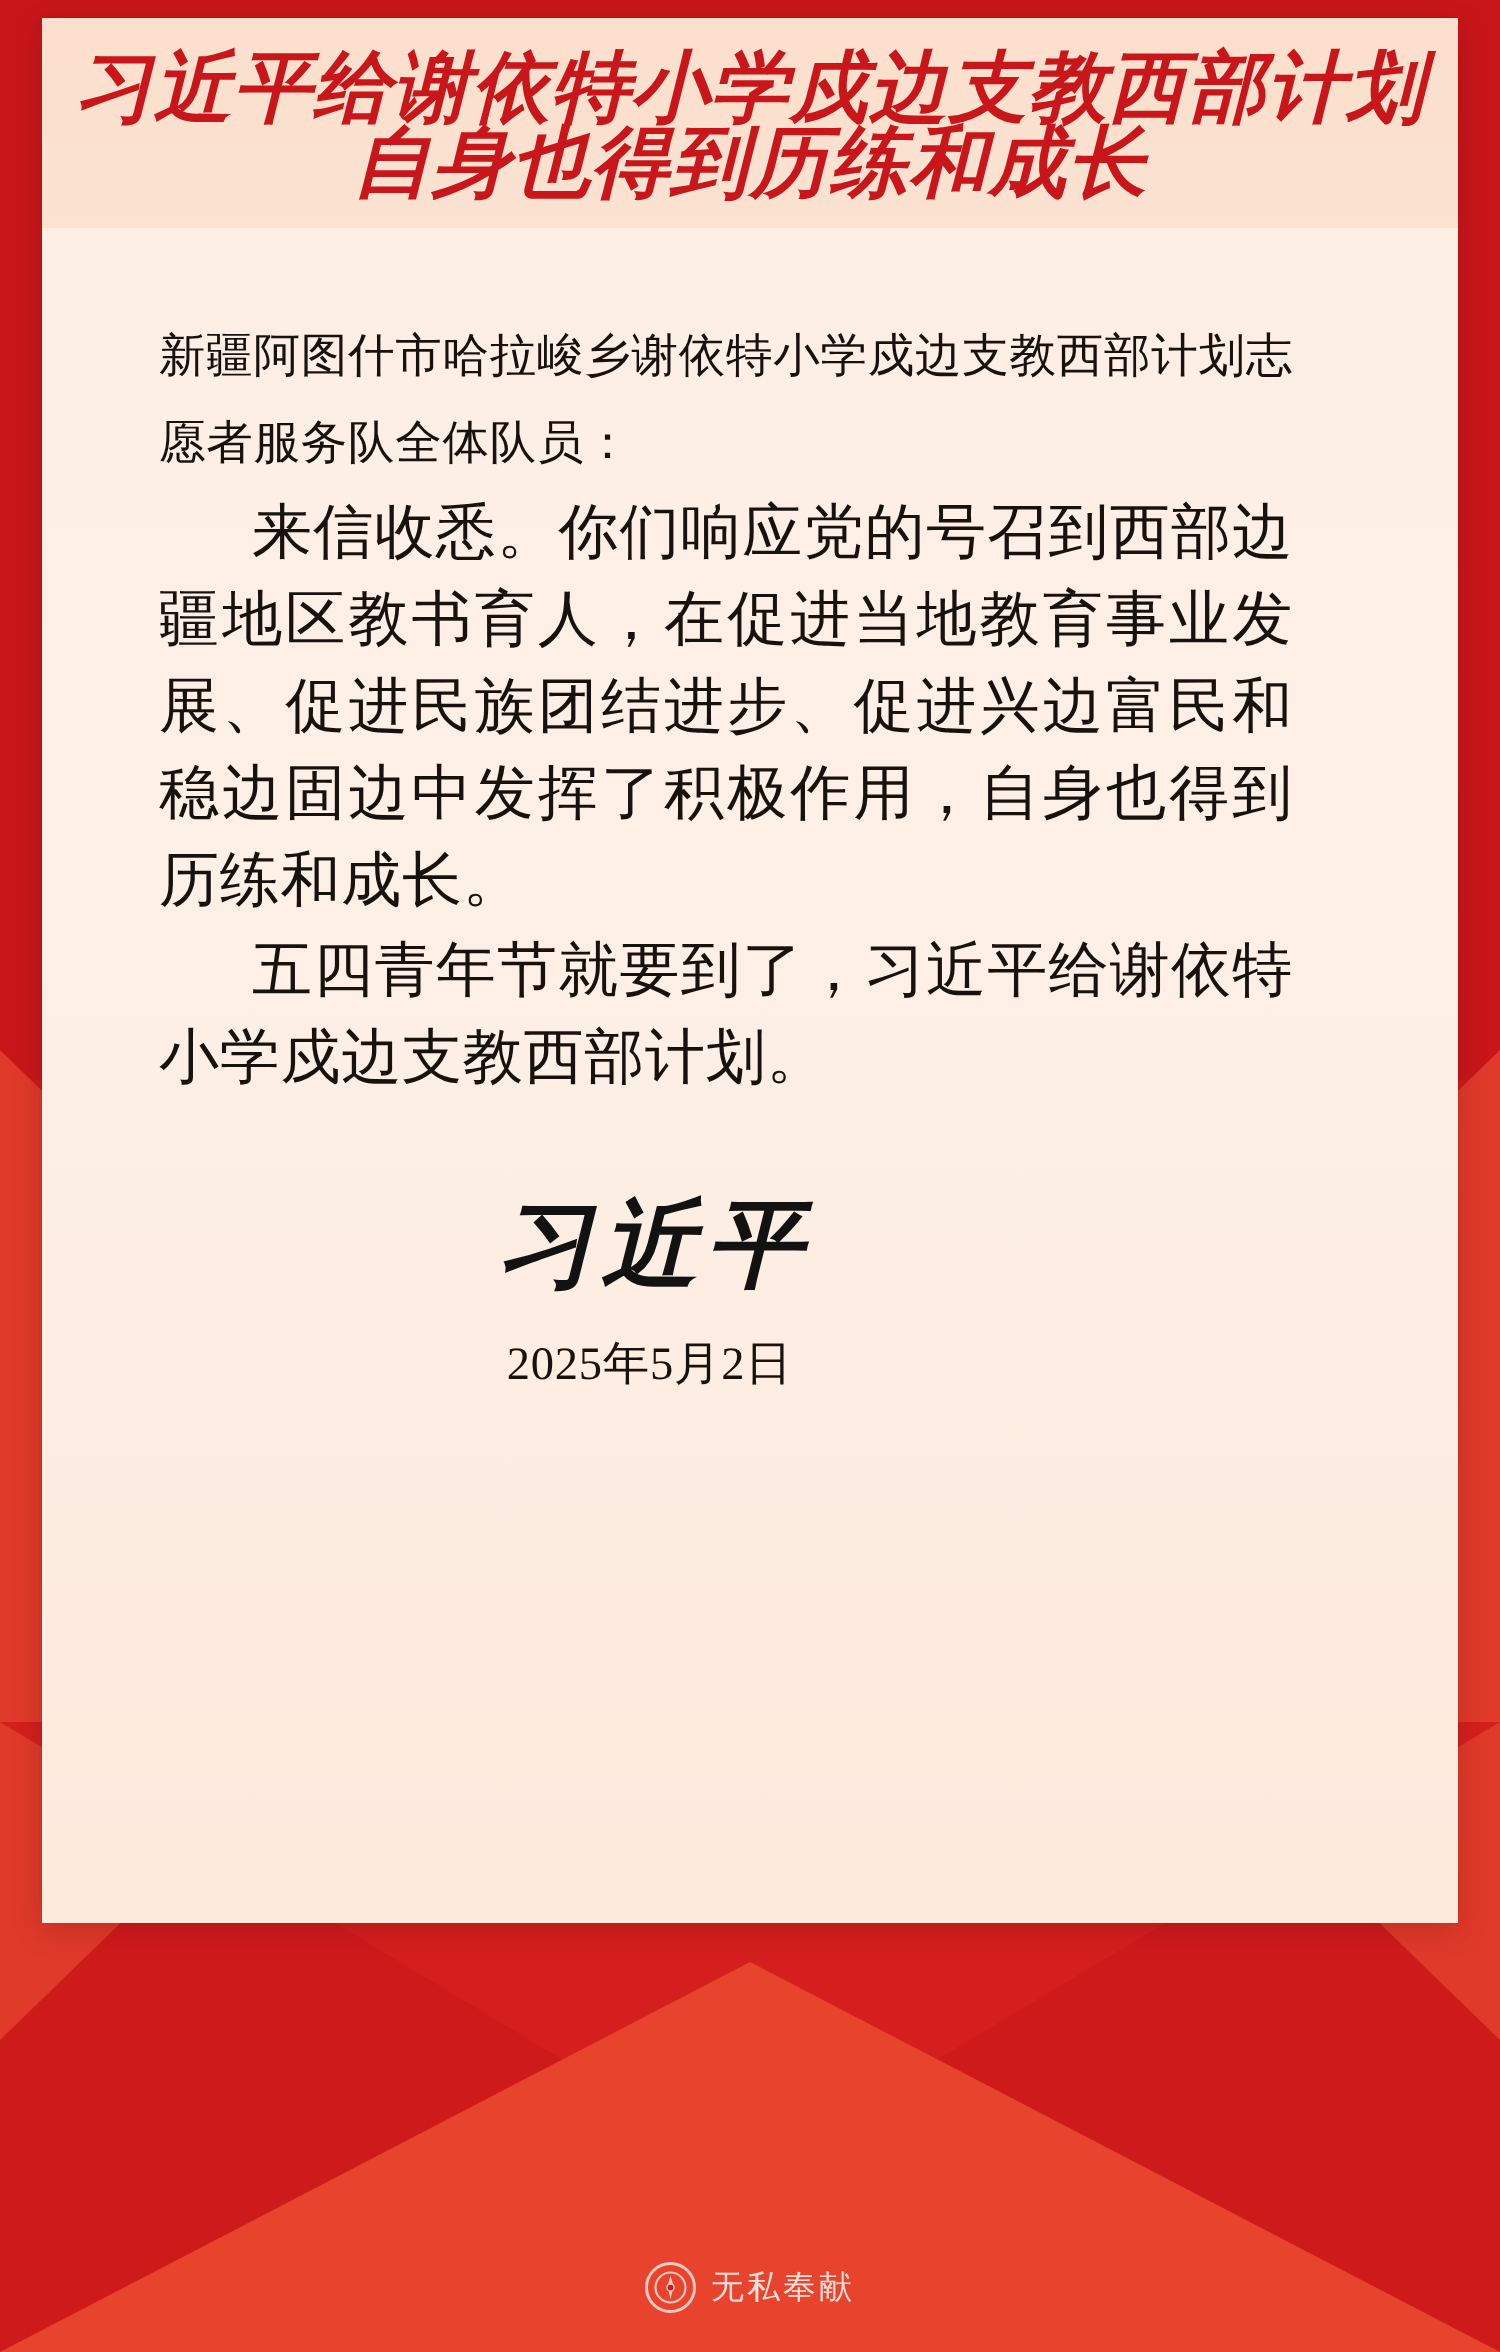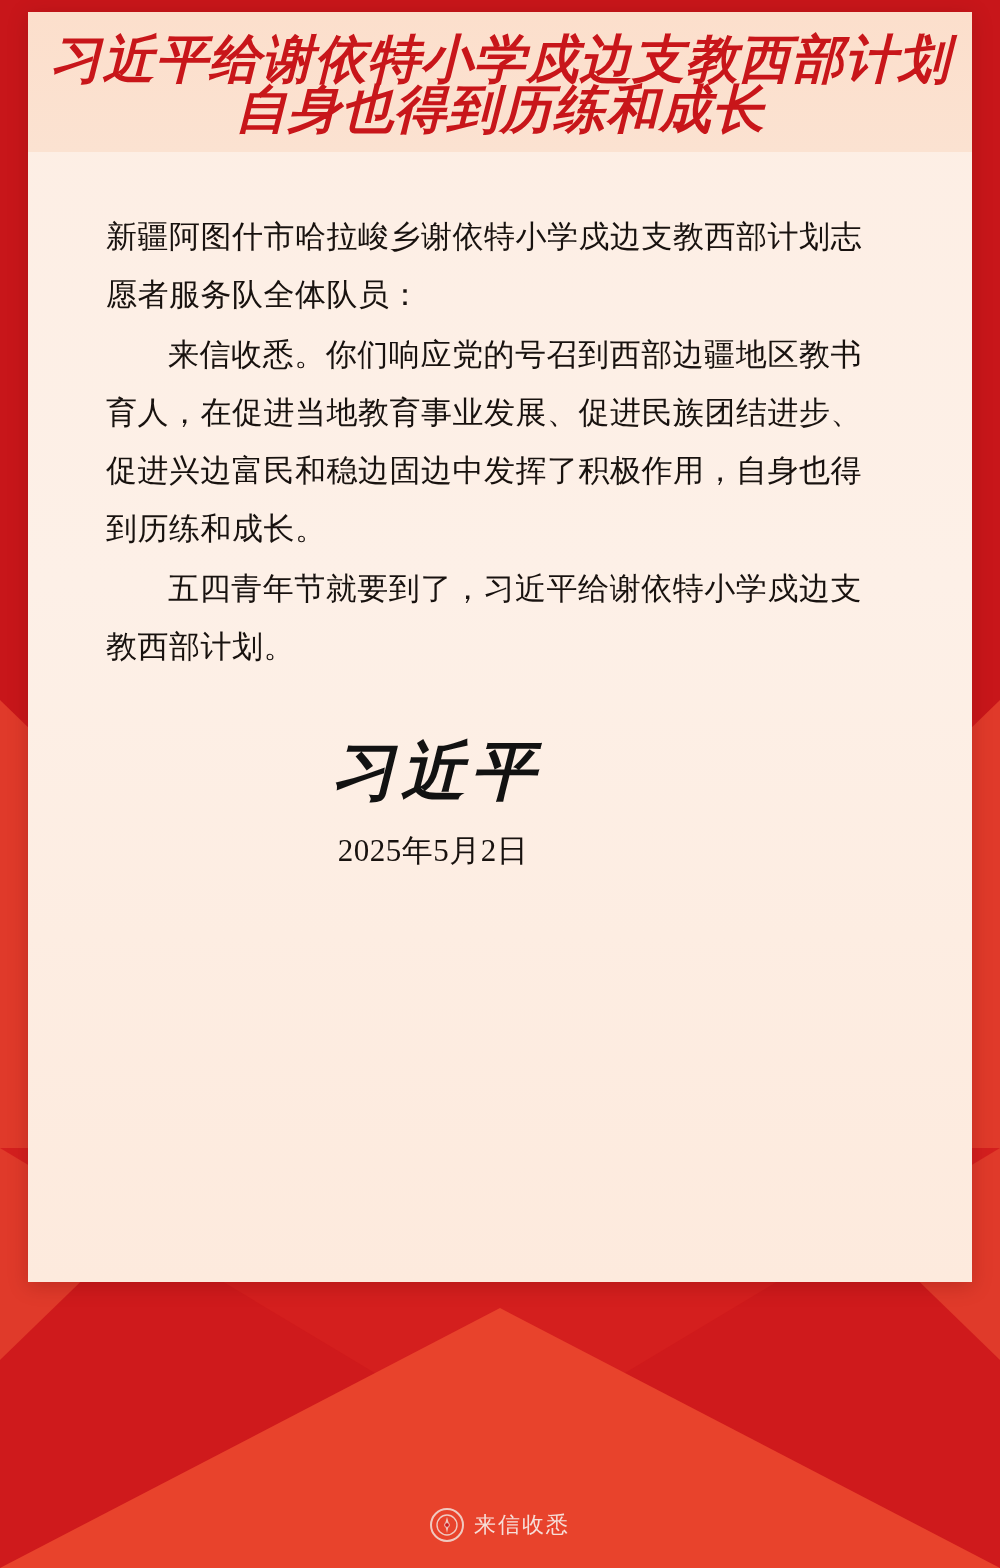--- a/index.html
+++ b/index.html
@@ -106,21 +106,21 @@
   }
   .salutation {
     font-size: 31px;
     line-height: 58px;
     color: #18120f;
     letter-spacing: 0.5px;
     text-align: justify;
     text-justify: inter-ideograph;
   }
   .para {
-    font-size: 31px;
+    font-size: 40px;
     line-height: 58px;
     color: #18120f;
     text-indent: 62px;
     letter-spacing: 0.5px;
     text-align: justify;
     text-justify: inter-ideograph;
     margin-top: 2px;
   }
   .signature-block {
     margin-top: 58px;
@@ -201,16 +201,16 @@
   </div>
 
   <div class="footer">
     <div class="footer-logo">
       <svg width="22" height="22" viewBox="0 0 22 22" aria-hidden="true">
         <circle cx="11" cy="11" r="10" fill="none" stroke="#f0c9c0" stroke-width="1.4"></circle>
         <path d="M11 3 L13 10 L11 19 L9 10 Z" fill="#f0c9c0"></path>
         <circle cx="11" cy="11" r="2.4" fill="#cf1a1c" stroke="#f0c9c0" stroke-width="1"></circle>
       </svg>
     </div>
-    <div class="footer-text">来信收悉</div>
+    <div class="footer-text">无私奉献</div>
   </div>
 
 </div>
 
 </body></html>

